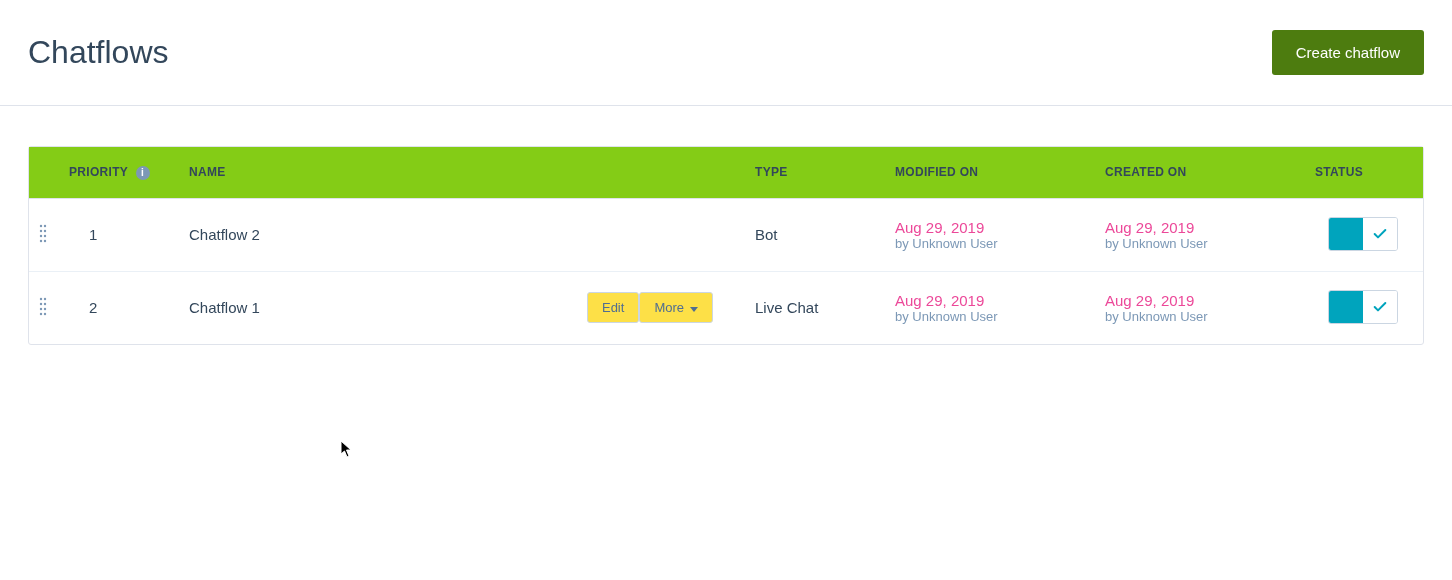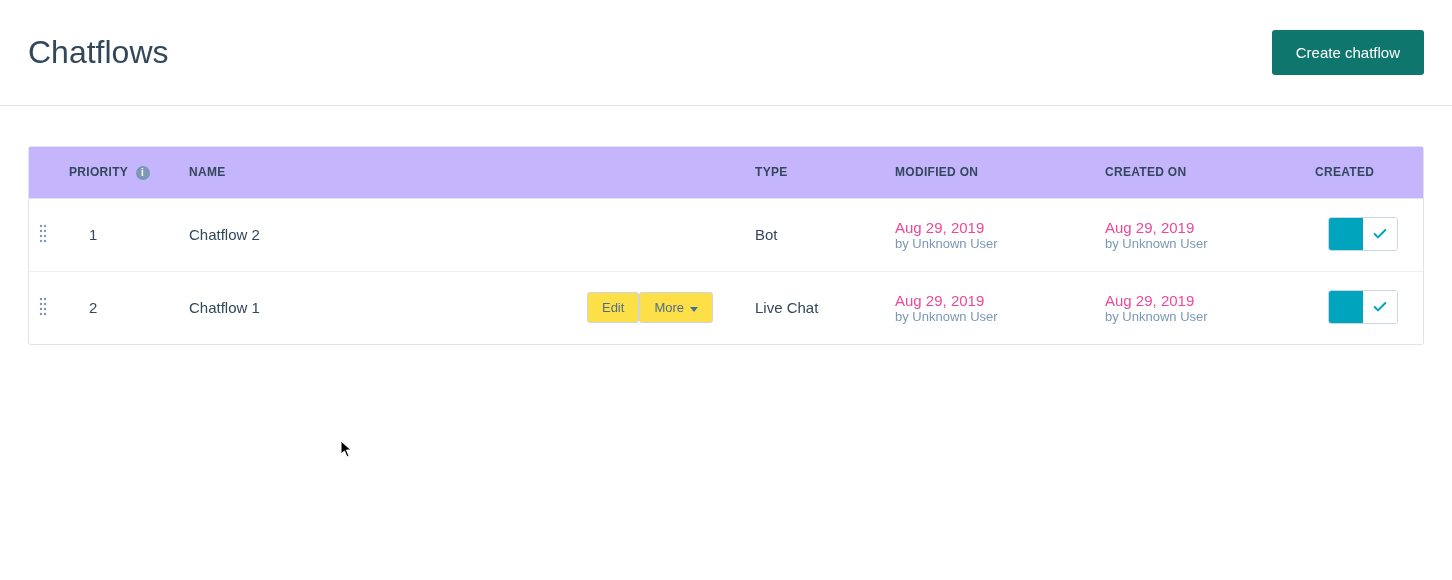--- a/index.html
+++ b/index.html
@@ -1,26 +1,26 @@
 <!DOCTYPE html>
 <html><head>
   <meta charset="utf-8">
   <style>
     * { box-sizing: border-box; margin: 0; padding: 0; }
     body { font-family: -apple-system, BlinkMacSystemFont, "Segoe UI", Helvetica, Arial, sans-serif; color: #33475b; background: #fff; }
     .header { display: flex; justify-content: space-between; align-items: center; padding: 30px 28px 30px 28px; }
     .page-title { font-size: 32px; font-weight: 400; color: #33475b; }
-    .btn-primary { background: #0f766e; color: #fff; border: none; border-radius: 3px; padding: 14px 24px; font-size: 15px; font-weight: 500; cursor: pointer; }
+    .btn-primary { background: #4d7c0f; color: #fff; border: none; border-radius: 3px; padding: 14px 24px; font-size: 15px; font-weight: 500; cursor: pointer; }
     .divider { border: none; border-top: 1px solid #dfe3eb; }
     .content { padding: 40px 28px 28px 28px; }
     .hint { font-size: 15px; color: #33475b; margin-bottom: 28px; }
     .hint a { color: #0091ae; text-decoration: none; }
     .ext-icon { display: inline-block; vertical-align: -1px; margin-left: 2px; }
     .table { width: 100%; border: 1px solid #dfe3eb; border-radius: 3px; border-collapse: separate; border-spacing: 0; }
-    .table thead th { background: #c4b5fd; text-align: left; font-size: 12px; font-weight: 600; color: #33475b; letter-spacing: 0.3px; padding: 18px 12px; border-bottom: 1px solid #dfe3eb; }
+    .table thead th { background: #84cc16; text-align: left; font-size: 12px; font-weight: 600; color: #33475b; letter-spacing: 0.3px; padding: 18px 12px; border-bottom: 1px solid #dfe3eb; }
     .table tbody td { padding: 18px 12px; border-bottom: 1px solid #eaf0f6; vertical-align: middle; font-size: 15px; color: #33475b; }
     .table tbody tr:last-child td { border-bottom: none; }
     .col-handle { width: 28px; padding-left: 10px !important; padding-right: 0 !important; }
     .col-priority { width: 120px; text-align: center; }
     .col-name { width: auto; }
     .col-actions { width: 180px; text-align: right; padding-right: 30px !important; }
     .col-type { width: 140px; }
     .col-modified { width: 210px; }
     .col-created { width: 210px; }
     .col-status { width: 120px; text-align: center; }
@@ -58,21 +58,21 @@
         <th class="col-handle"></th>
         <th class="col-priority">
           <span>PRIORITY</span>
           <span class="info-icon">i</span>
         </th>
         <th class="col-name">NAME</th>
         <th class="col-actions"></th>
         <th class="col-type">TYPE</th>
         <th class="col-modified">MODIFIED ON</th>
         <th class="col-created">CREATED ON</th>
-        <th class="col-status">CREATED</th>
+        <th class="col-status">STATUS</th>
       </tr>
     </thead>
     <tbody id="table-body">
     <tr>
           <td class="col-handle"><span class="drag-handle"><svg width="8" height="20" viewBox="0 0 8 20">
                 <circle cx="2" cy="3" r="1.2" fill="#7c98b6"></circle>
                 <circle cx="6" cy="3" r="1.2" fill="#7c98b6"></circle>
                 <circle cx="2" cy="8" r="1.2" fill="#7c98b6"></circle>
                 <circle cx="6" cy="8" r="1.2" fill="#7c98b6"></circle>
                 <circle cx="2" cy="13" r="1.2" fill="#7c98b6"></circle>

